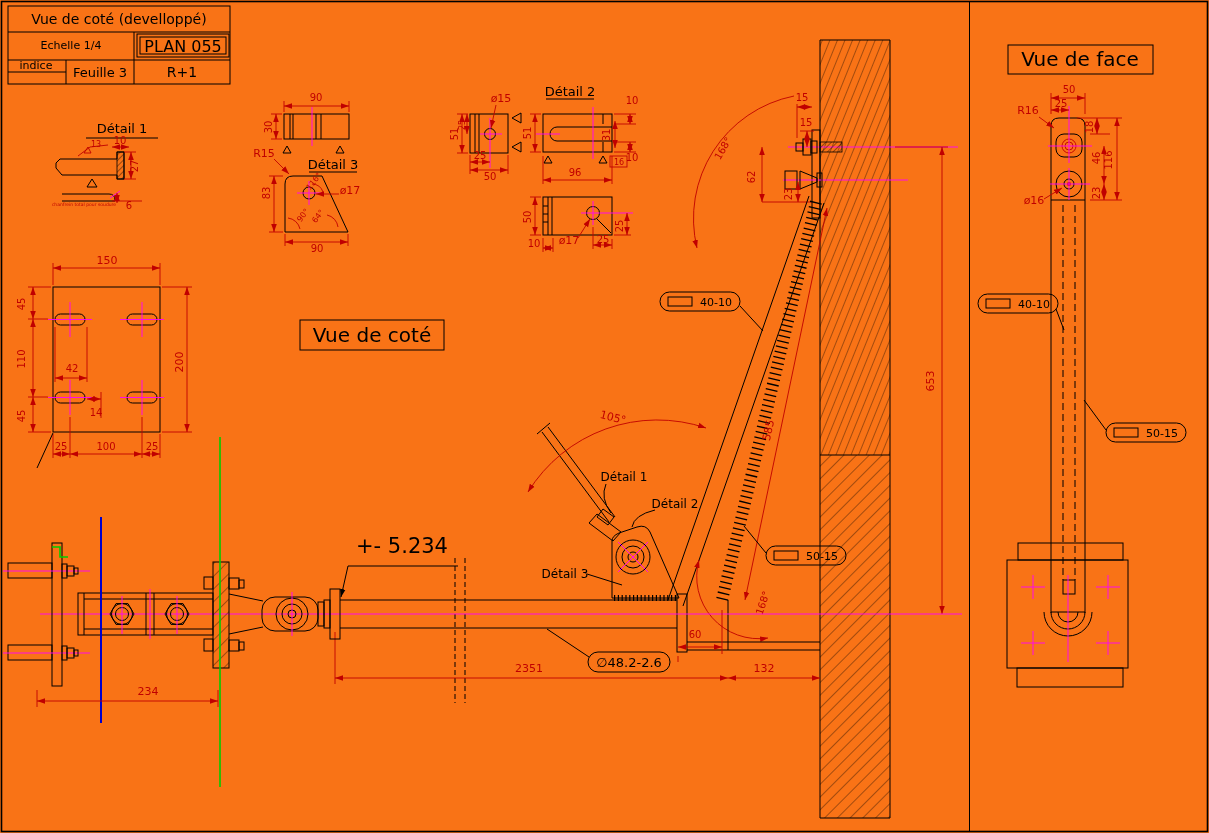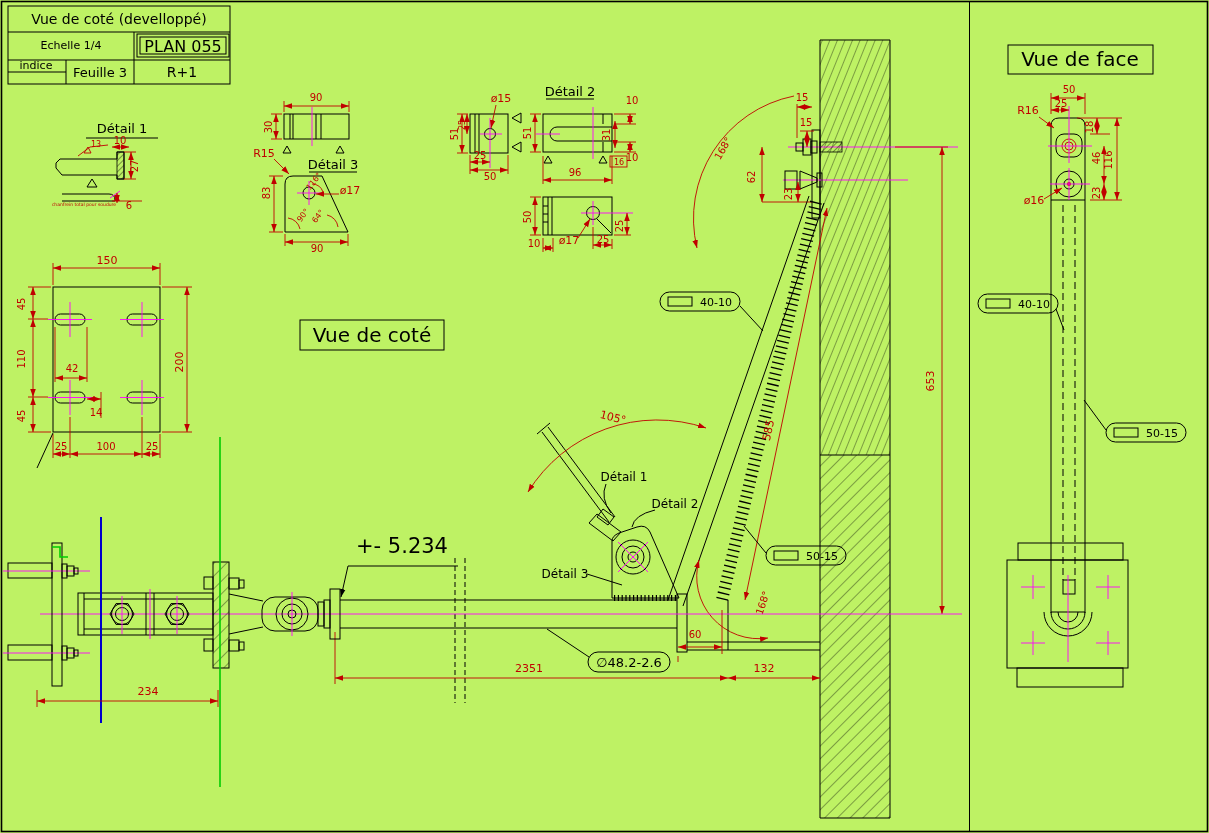--- a/index.html
+++ b/index.html
@@ -1,16 +1,16 @@
 <!DOCTYPE html>
 <html><head>
 <meta charset="utf-8">
 <style>
   html,body{margin:0;padding:0;background:#e8e8e8;}
-  #sheet{position:relative;width:1209px;height:833px;background:#bef264;overflow:hidden;}
+  #sheet{position:relative;width:1209px;height:833px;background:#f97316;overflow:hidden;}
   svg{position:absolute;left:0;top:0;}
   text{font-family:"DejaVu Sans",sans-serif;}
   .k{stroke:#000;fill:none;stroke-width:1;}
   .k2{stroke:#000;fill:none;stroke-width:1.6;}
   .r{stroke:#c00000;fill:none;stroke-width:0.9;}
   .m{stroke:#ff00ff;fill:none;stroke-width:0.9;}
   .g{stroke:#00cc00;fill:none;stroke-width:1.6;}
   .b{stroke:#0000cc;fill:none;stroke-width:2;}
   .arr{marker-start:url(#ar);marker-end:url(#ar);}
   .are{marker-end:url(#ar);}

